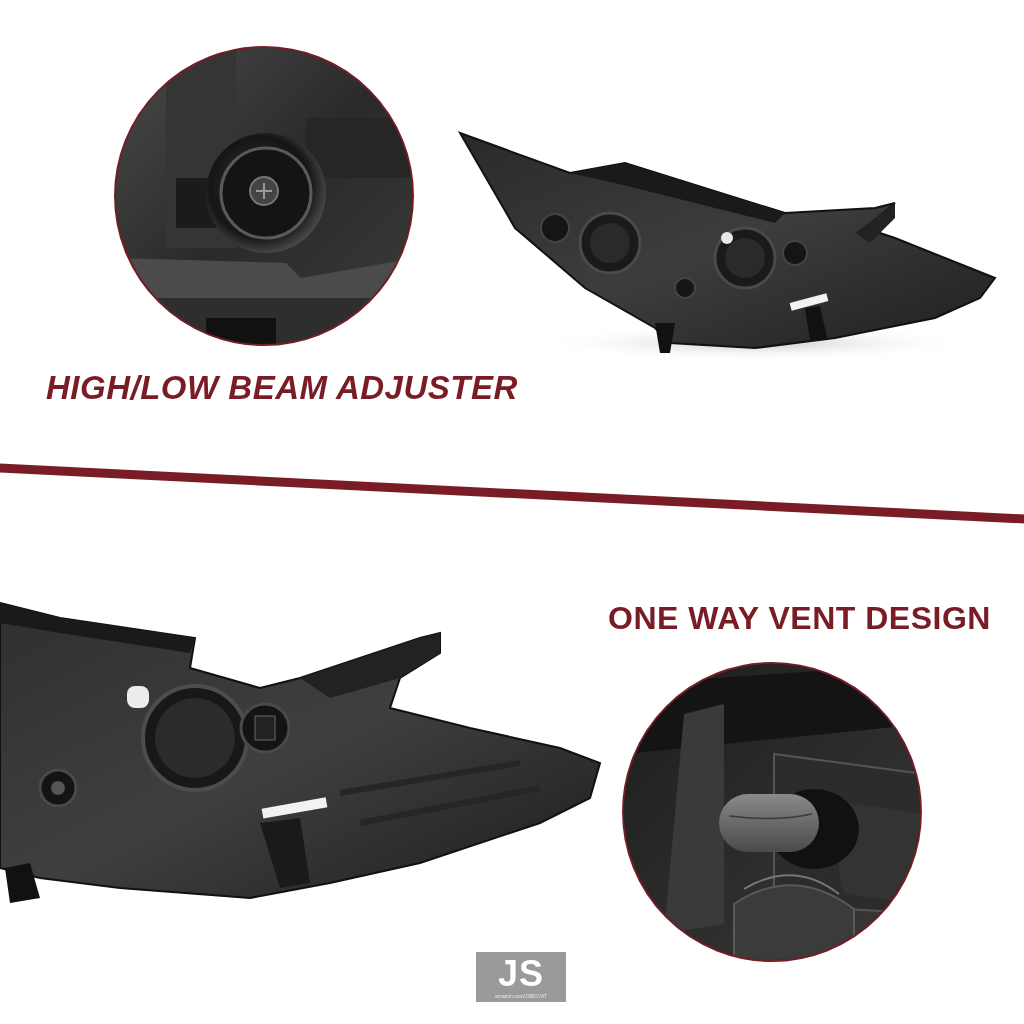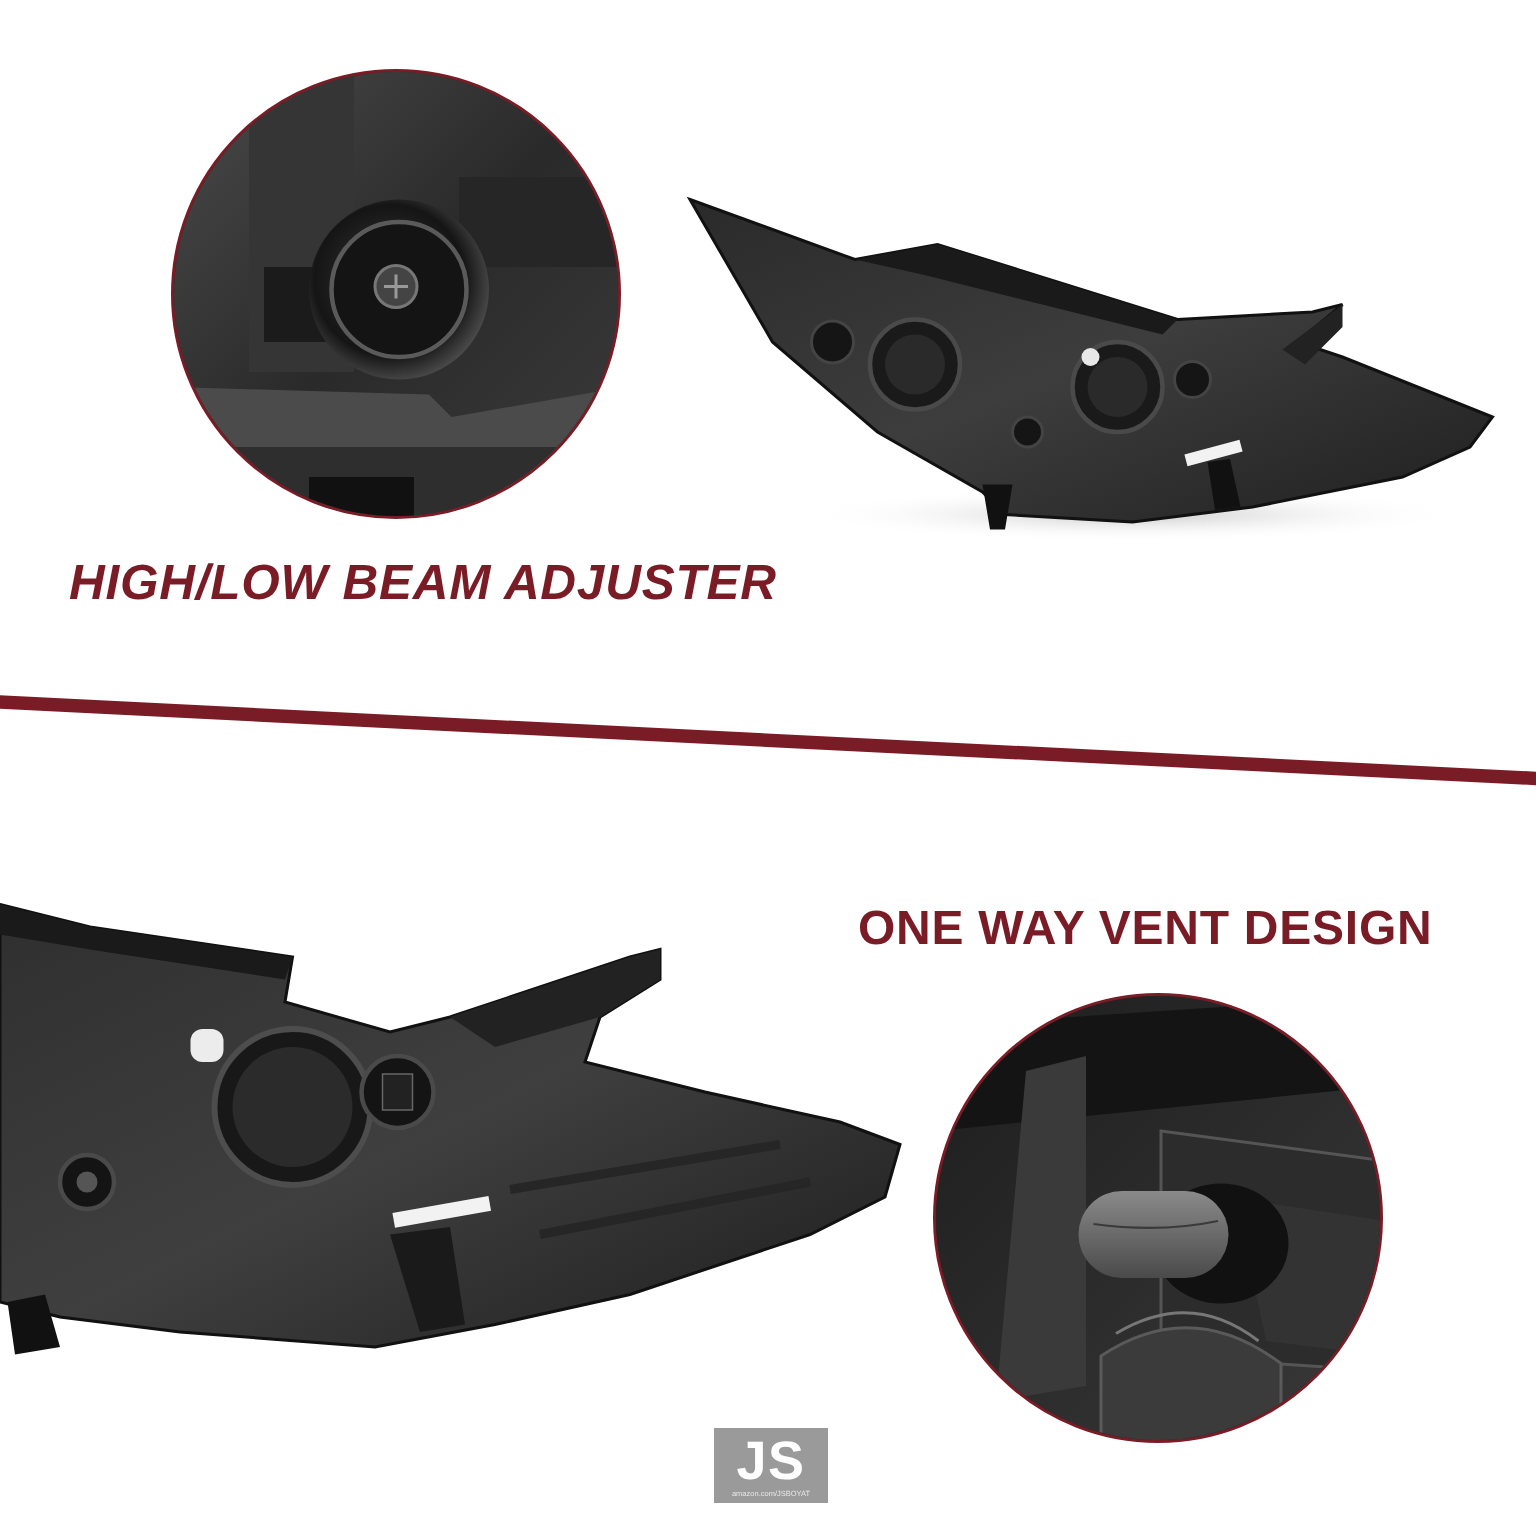--- a/index.html
+++ b/index.html
@@ -1,21 +1,21 @@
 <!DOCTYPE html>
 <html><head>
 <meta charset="utf-8">
 <style>
   html, body { margin:0; padding:0; }
   body { width:1024px; height:1024px; background:#ffffff; position:relative; overflow:hidden; font-family:"Liberation Sans", sans-serif; }
   .abs { position:absolute; }
   .caption { position:absolute; font-family:"Liberation Sans", sans-serif; font-weight:bold; color:#7a1c26; white-space:nowrap; letter-spacing:0.5px; }
   .circle { position:absolute; border-radius:50%; overflow:hidden; border:2px solid #7a1c26; box-sizing:border-box; }
   .divider { position:absolute; left:-10px; top:463px; width:1040px; height:9px; background:#7a1c26; transform-origin:0 50%; transform:rotate(2.85deg); }
-  .logo { position:absolute; left:476px; top:952px; width:76px; height:50px; background:#9a9a9a; }
+  .logo { position:absolute; left:476px; top:952px; width:90px; height:50px; background:#9a9a9a; }
   .logo-text { position:absolute; left:0; top:2px; width:100%; text-align:center; color:#fff; font-weight:bold; font-size:36px; font-family:"Liberation Sans", sans-serif; letter-spacing:1px; line-height:40px; }
   .logo-sub { position:absolute; left:0; bottom:3px; width:100%; text-align:center; color:#e8e8e8; font-size:5px; line-height:6px; }
 </style>
 </head>
 <body>
 
 <div class="circle" style="left:114px; top:46px; width:300px; height:300px; background:#2b2b2b;">
   <svg width="300" height="300" viewBox="0 0 300 300">
     <defs>
       <linearGradient id="g1" x1="0" y1="0" x2="1" y2="1">
@@ -71,21 +71,21 @@
     <rect x="335" y="170" width="38" height="8" fill="#f2f2f2" transform="rotate(-15 354 174)"></rect>
     <polygon points="350,180 365,178 372,210 355,212" fill="#111"></polygon>
     <polygon points="200,195 220,195 215,225 205,225" fill="#111"></polygon>
   </svg>
 </div>
 
 <div class="caption" style="left:46px; top:369px; font-size:33px;font-style:italic;">HIGH/LOW BEAM ADJUSTER</div>
 
 <div class="divider"></div>
 
-<div class="caption" style="left:572px; top:600px; font-size:32px;">ONE WAY VENT DESIGN</div>
+<div class="caption" style="left:608px; top:600px; font-size:32px;">ONE WAY VENT DESIGN</div>
 
 <div class="abs" style="left:0px; top:598px; width:605px; height:315px;">
   <svg width="605" height="315" viewBox="0 0 605 315">
     <defs>
       <linearGradient id="hg2" x1="0" y1="0" x2="1" y2="1">
         <stop offset="0" stop-color="#2f2f2f"></stop>
           <stop offset="0.5" stop-color="#3f3f3f"></stop>
           <stop offset="1" stop-color="#1d1d1d"></stop>
       </linearGradient>
     </defs>

